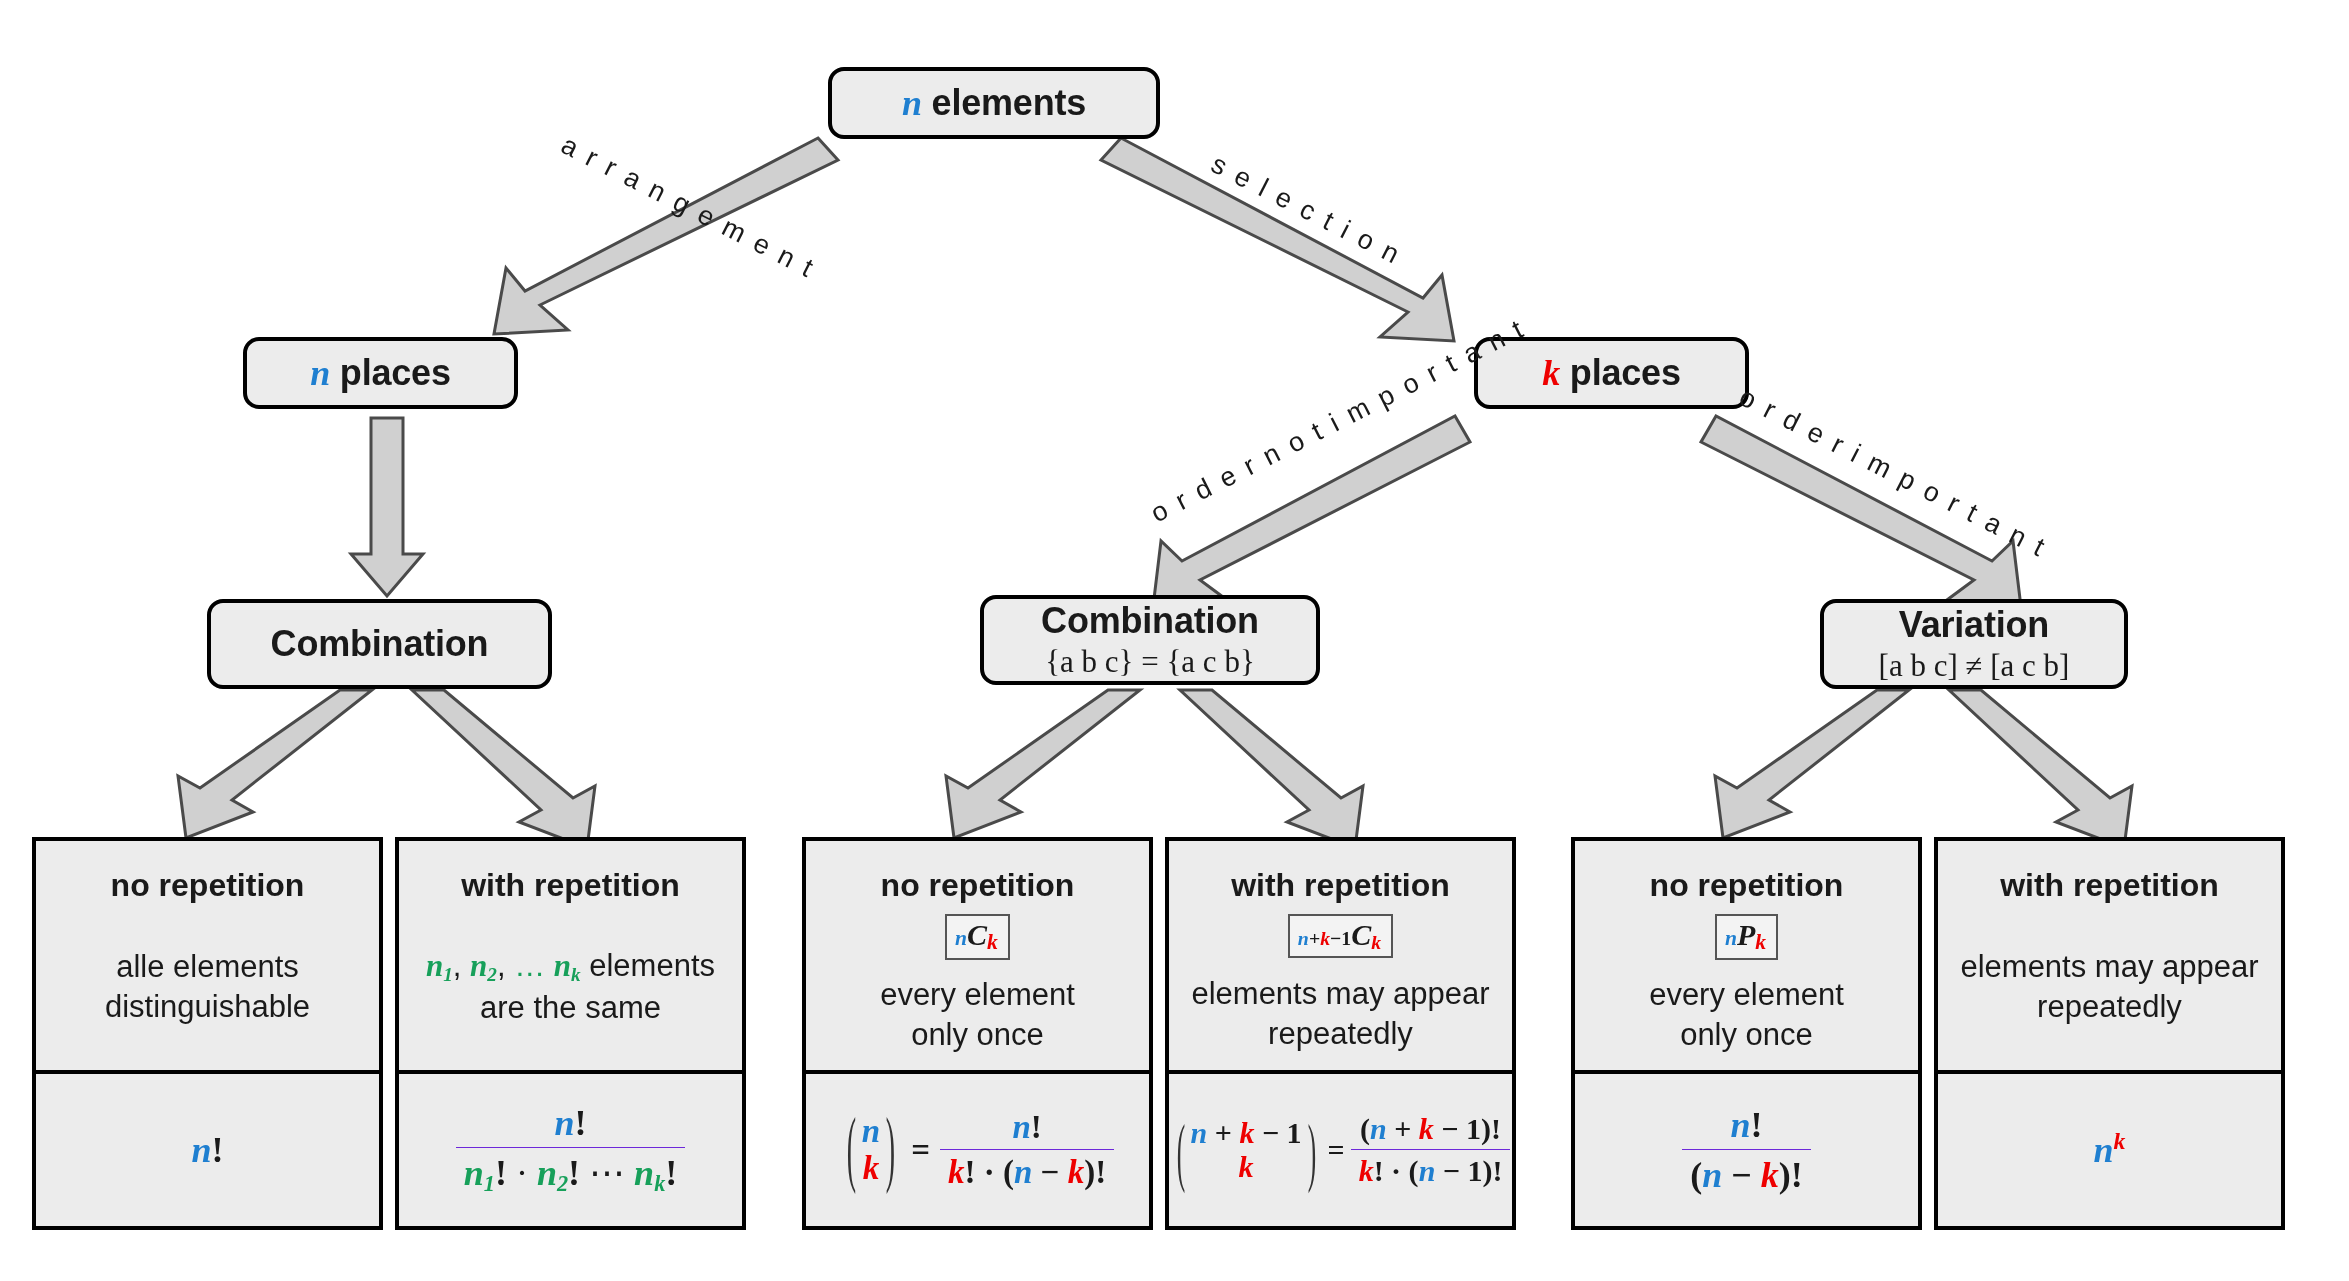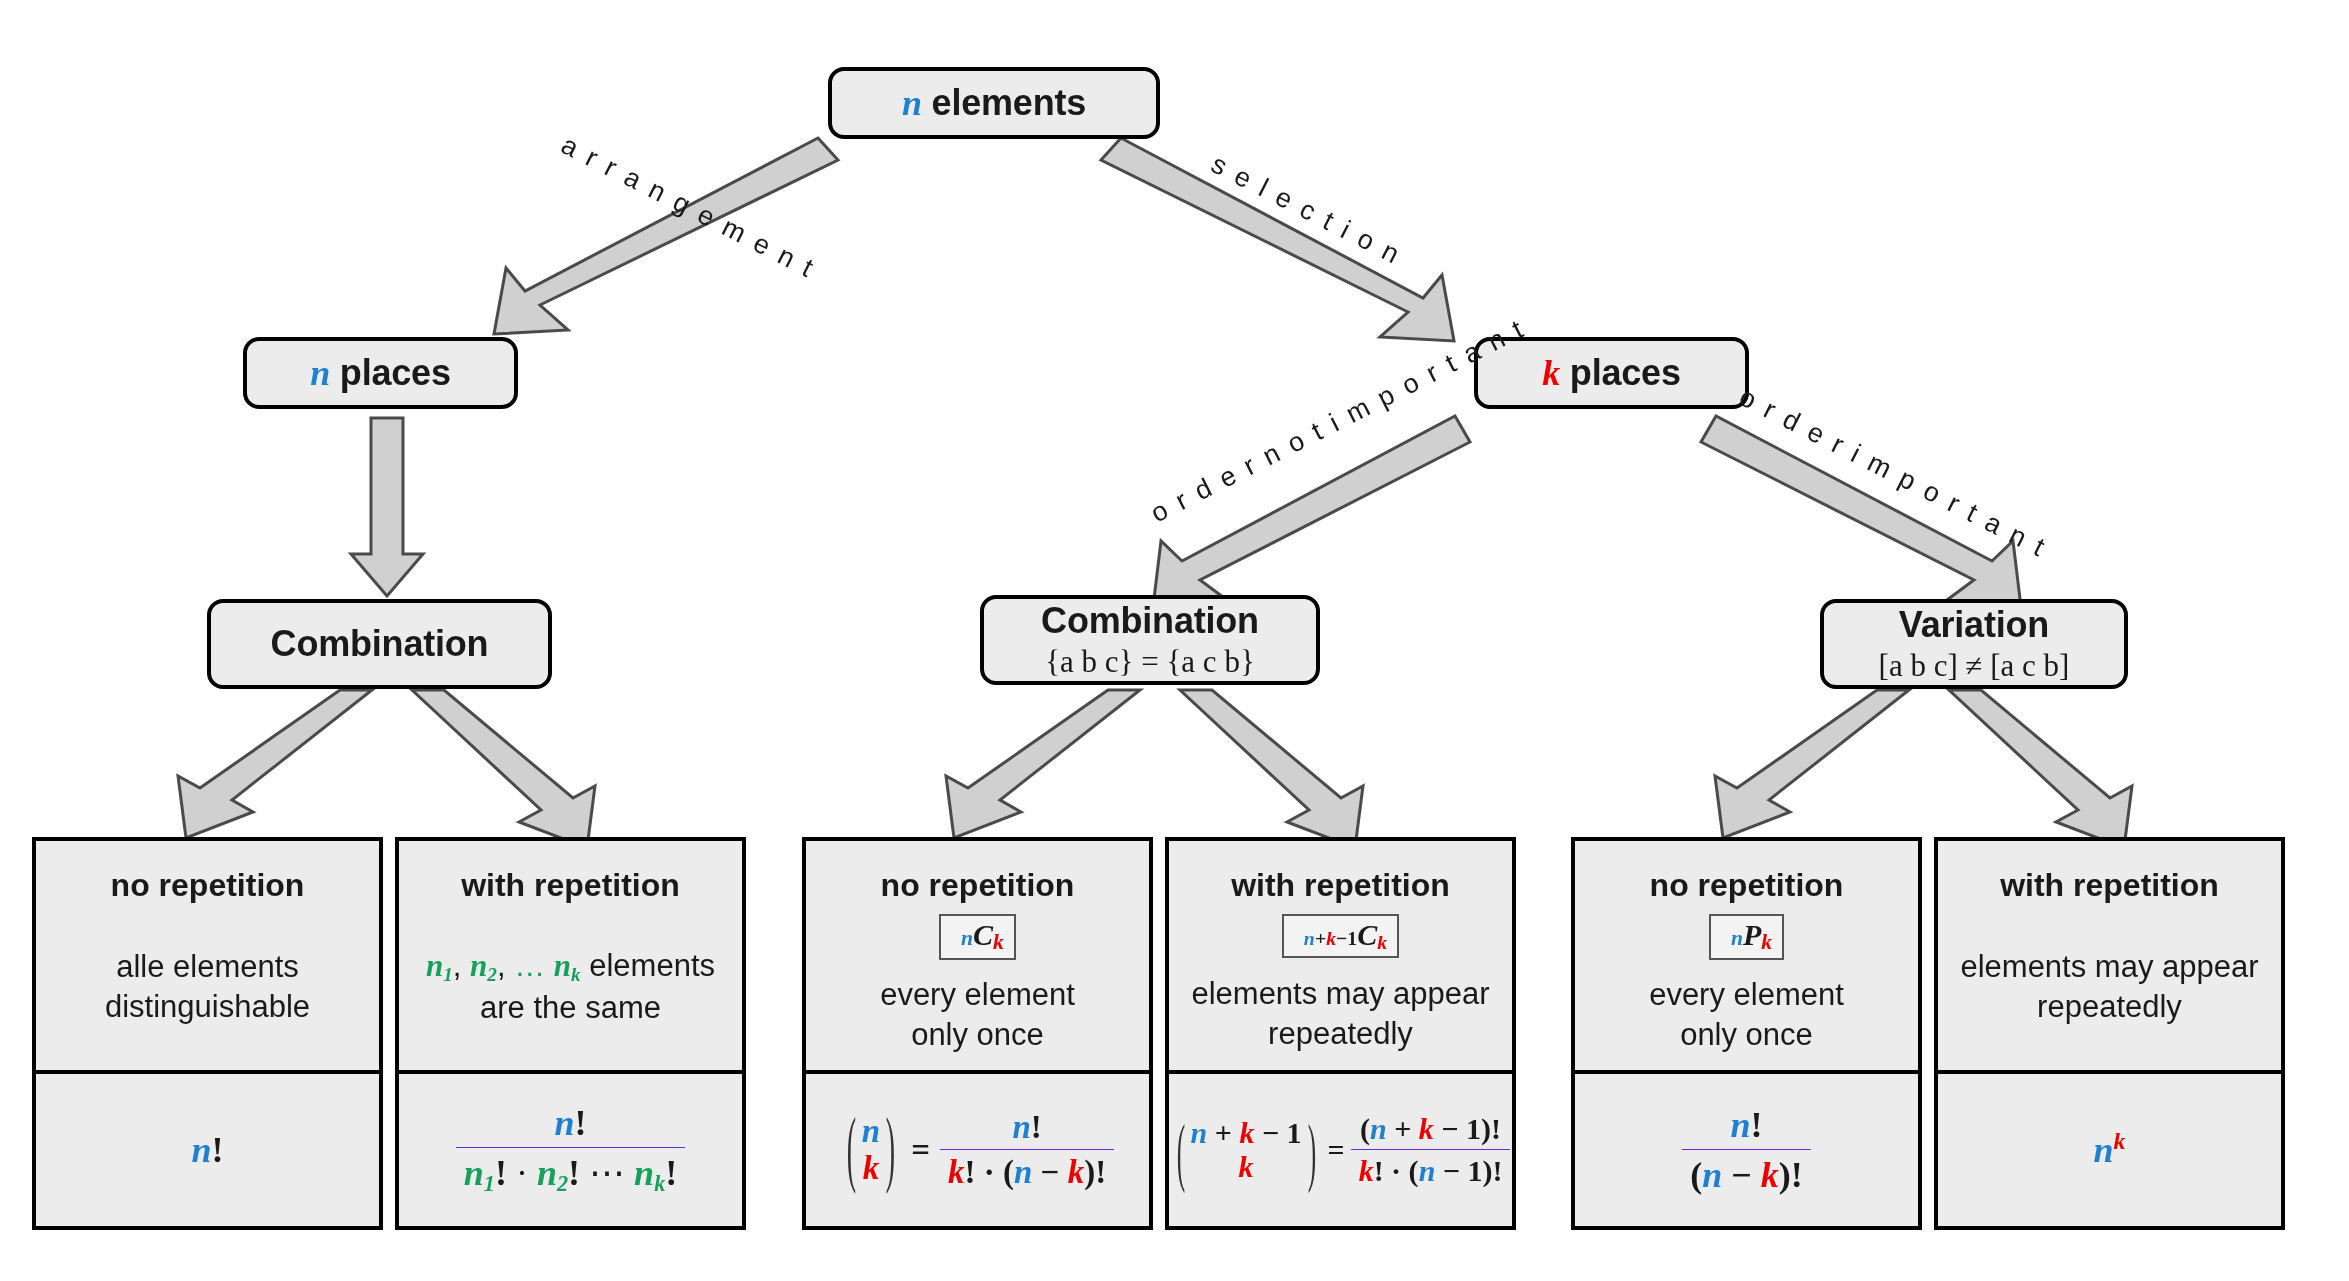--- a/index.html
+++ b/index.html
@@ -80,21 +80,21 @@
   .leaf .head {
     font-weight: bold;
     font-size: 32px;
     color: #1a1a1a;
     white-space: nowrap;
   }
   .leaf .symbol-box {
     margin-top: 10px;
     border: 2px solid #555;
     background: #f3f3f3;
-    padding: 2px 10px 3px 20px;
+    padding: 2px 10px 3px 8px;
     font-family: "Liberation Serif", serif;
     font-size: 30px;
     line-height: 1.15;
     white-space: nowrap;
   }
   .leaf .desc {
     margin-top: auto;
     margin-bottom: auto;
     font-size: 31px;
     color: #1a1a1a;

